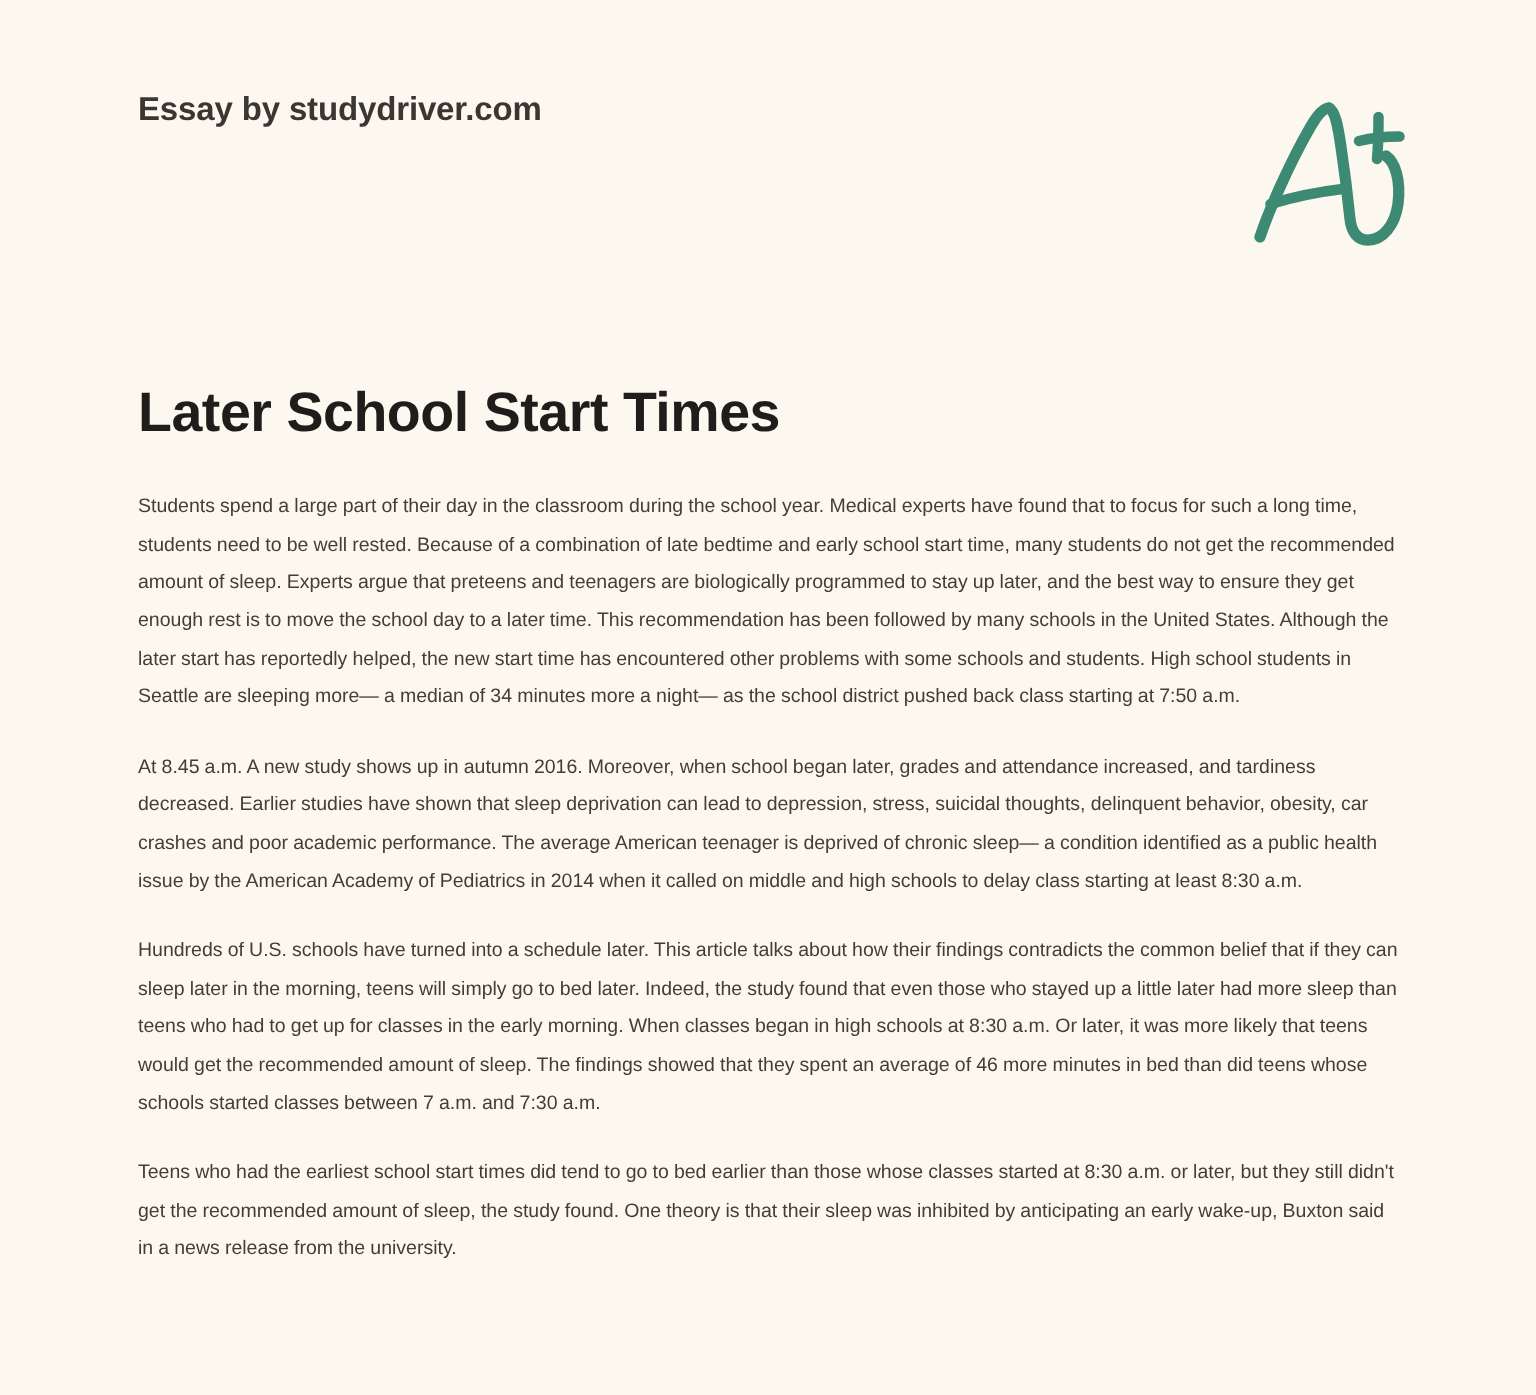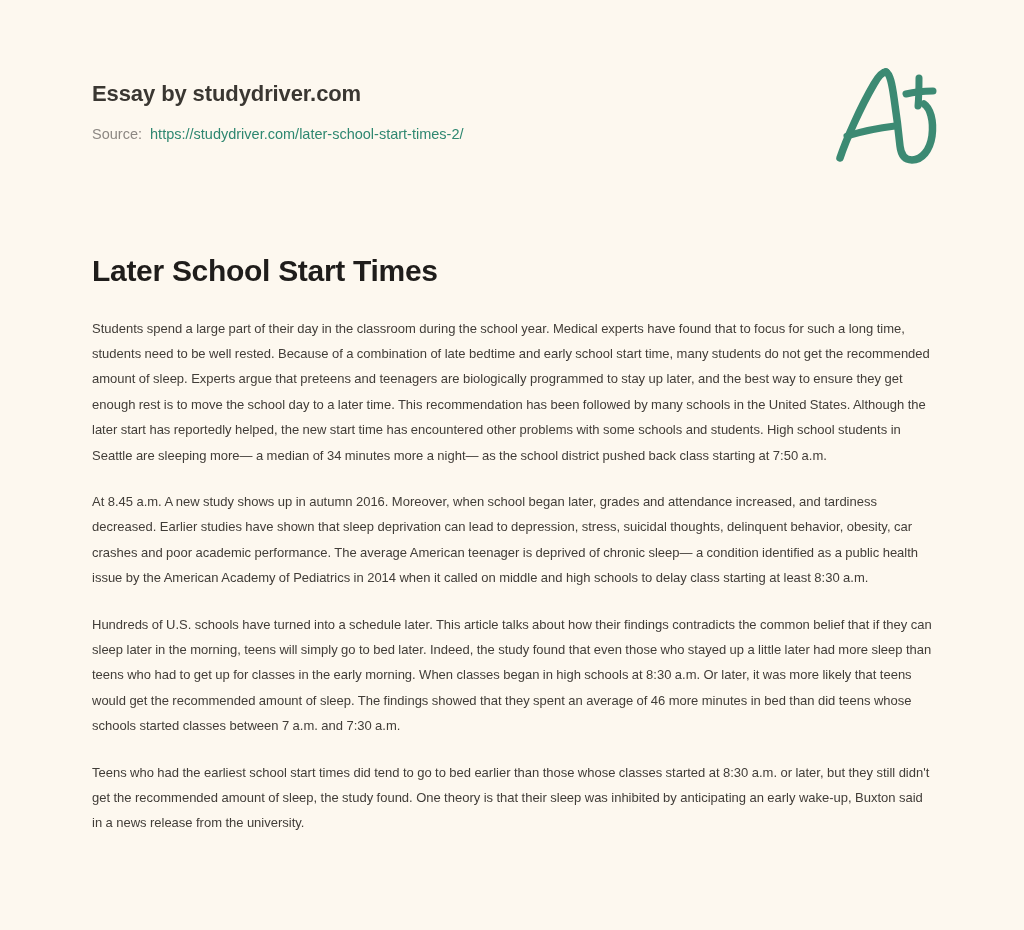--- a/index.html
+++ b/index.html
@@ -20,21 +20,21 @@
     position: relative;
     width: 1024px;
     height: 930px;
     box-sizing: border-box;
   }
 
   
   .header {
     position: absolute;
     left: 92px;
-    top: 81px;
+    top: 60px;
     right: 80px;
     height: 110px;
   }
 
   .brand-line {
     font-size: 22px;
     font-weight: bold;
     color: #3A3732;
     letter-spacing: -0.1px;
     line-height: 1.2;
@@ -73,21 +73,21 @@
   
   .article {
     position: absolute;
     left: 92px;
     top: 252px;
     width: 840px;
   }
 
   .article-title {
     margin: 0 0 26px 0;
-    font-size: 30px;
+    font-size: 37px;
     font-weight: bold;
     color: #1F1D1B;
     letter-spacing: -0.3px;
     line-height: 1.25;
   }
 
   .article-body p {
     margin: 0 0 21px 0;
     font-size: 13px;
     line-height: 25.4px;
@@ -99,24 +99,20 @@
     margin-bottom: 0;
   }
 </style>
 </head>
 <body>
 
 <div class="page">
 
   <div class="header">
     <div class="brand-line">Essay by studydriver.com</div>
-    <div class="source-line">
-      <span class="source-label">Source:</span>
-      <span>&nbsp;</span><a class="source-url" href="#">https://studydriver.com/later-school-start-times-2/</a>
-    </div>
   </div>
 
   <div class="logo">
     <svg viewBox="0 0 120 110" xmlns="http://www.w3.org/2000/svg">
       <g fill="none" stroke="#3C8A73" stroke-linecap="round" stroke-linejoin="round">
 
         <path d="M14 98 C 20 80, 34 48, 48 24 C 52 17, 56 12, 60 12" stroke-width="7.5"></path>
 
         <path d="M60 12 C 64 14, 66 24, 68 38 C 71 58, 73 76, 74 86
                  C 75 95, 79 100, 86 100

